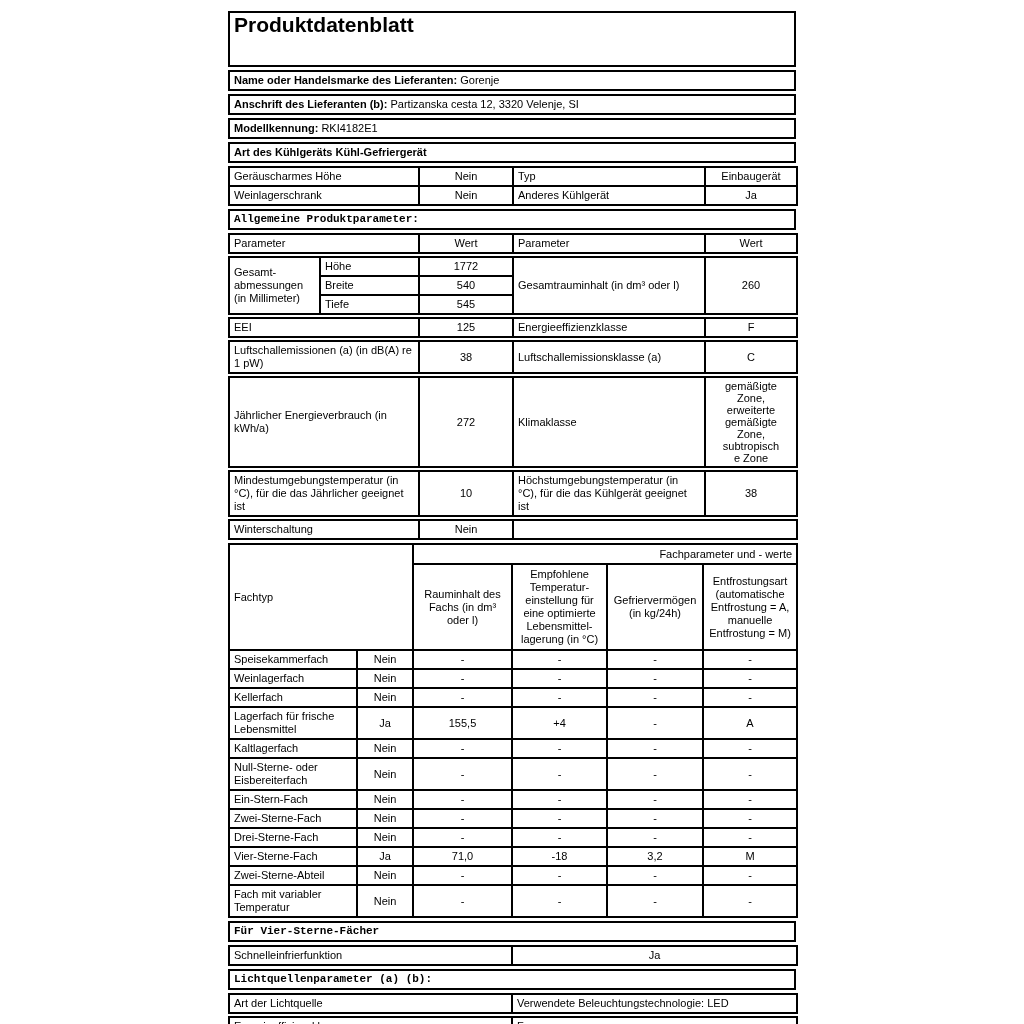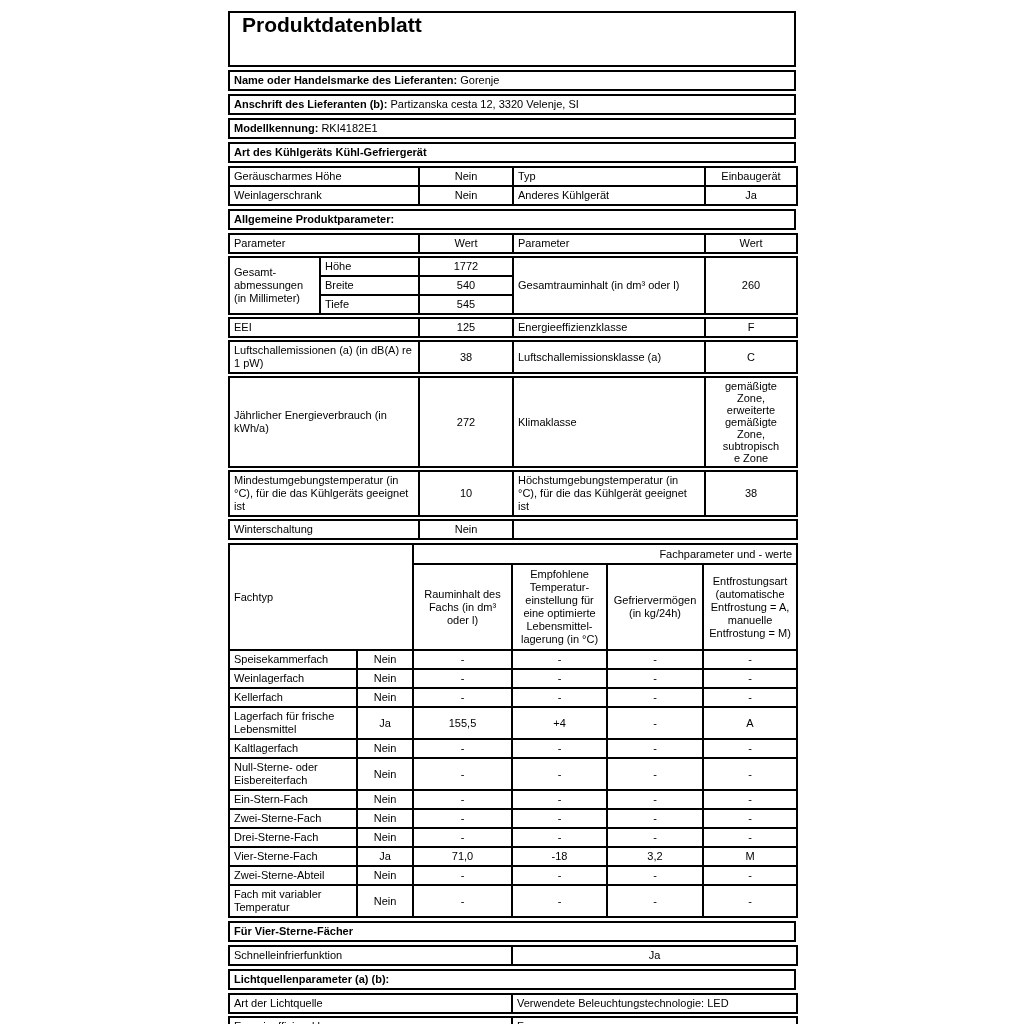--- a/index.html
+++ b/index.html
@@ -11,22 +11,22 @@
   table{
     border-collapse:collapse;table-layout:fixed;width:568px;
     margin:0 0 3px 0;
   }
   td{
     border:2px solid #000;font-size:11px;line-height:13px;
     padding:2px 4px;vertical-align:middle;word-wrap:break-word;
   }
   .b{font-weight:bold;}
   .c{text-align:center;}
-  .title-cell{font-size:21px;font-weight:bold;height:42px;vertical-align:top;padding:5px 12px;}
-  .sec td{font-weight:bold;}
+  .title-cell{font-size:21px;font-weight:bold;height:42px;vertical-align:top;padding:5px 4px;}
+  .sec td{font-weight:bold;font-family:Liberation Mono, monospace;}
   .gh{text-align:right;height:14px;}
   .colhead{height:80px;text-align:center;vertical-align:middle;line-height:13px;}
   .corner{vertical-align:middle;}
   .tight{margin-bottom:2px;}
   .kl{line-height:12px;padding:2px 14px;}
 </style>
 </head>
 <body>
 
 <div class="page">
@@ -197,21 +197,21 @@
 
   <table class="tight">
     <colgroup>
           <col style="width:190px">
           <col style="width:94px">
           <col style="width:192px">
           <col style="width:92px">
         </colgroup>
     <tbody>
           <tr>
-      <td>Mindestumgebungstemperatur (in °C), für die das Kühlgeräts geeignet ist</td>
+      <td>Mindestumgebungstemperatur (in °C), für die das Jährlicher geeignet ist</td>
       <td class="c">10</td>
       <td>Höchstumgebungstemperatur (in °C), für die das Kühlgerät geeignet ist</td>
       <td class="c">38</td>
     </tr>
   </tbody>
       </table>
 
   <table>
     <colgroup>
           <col style="width:190px">

